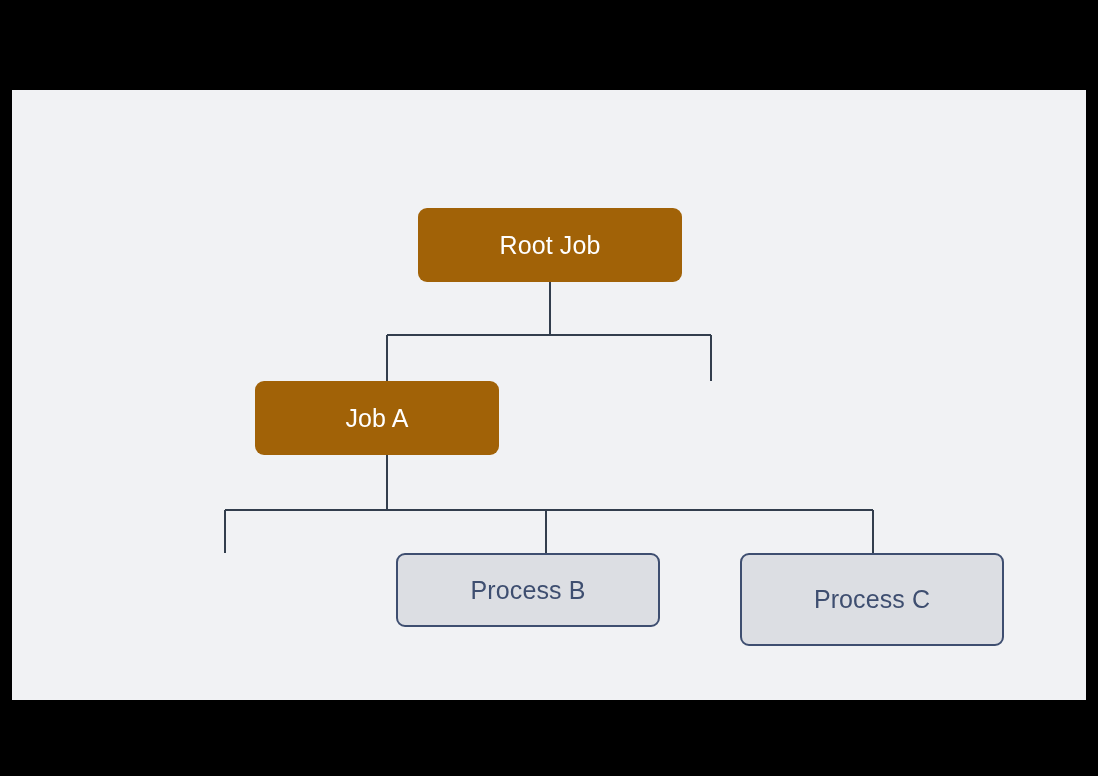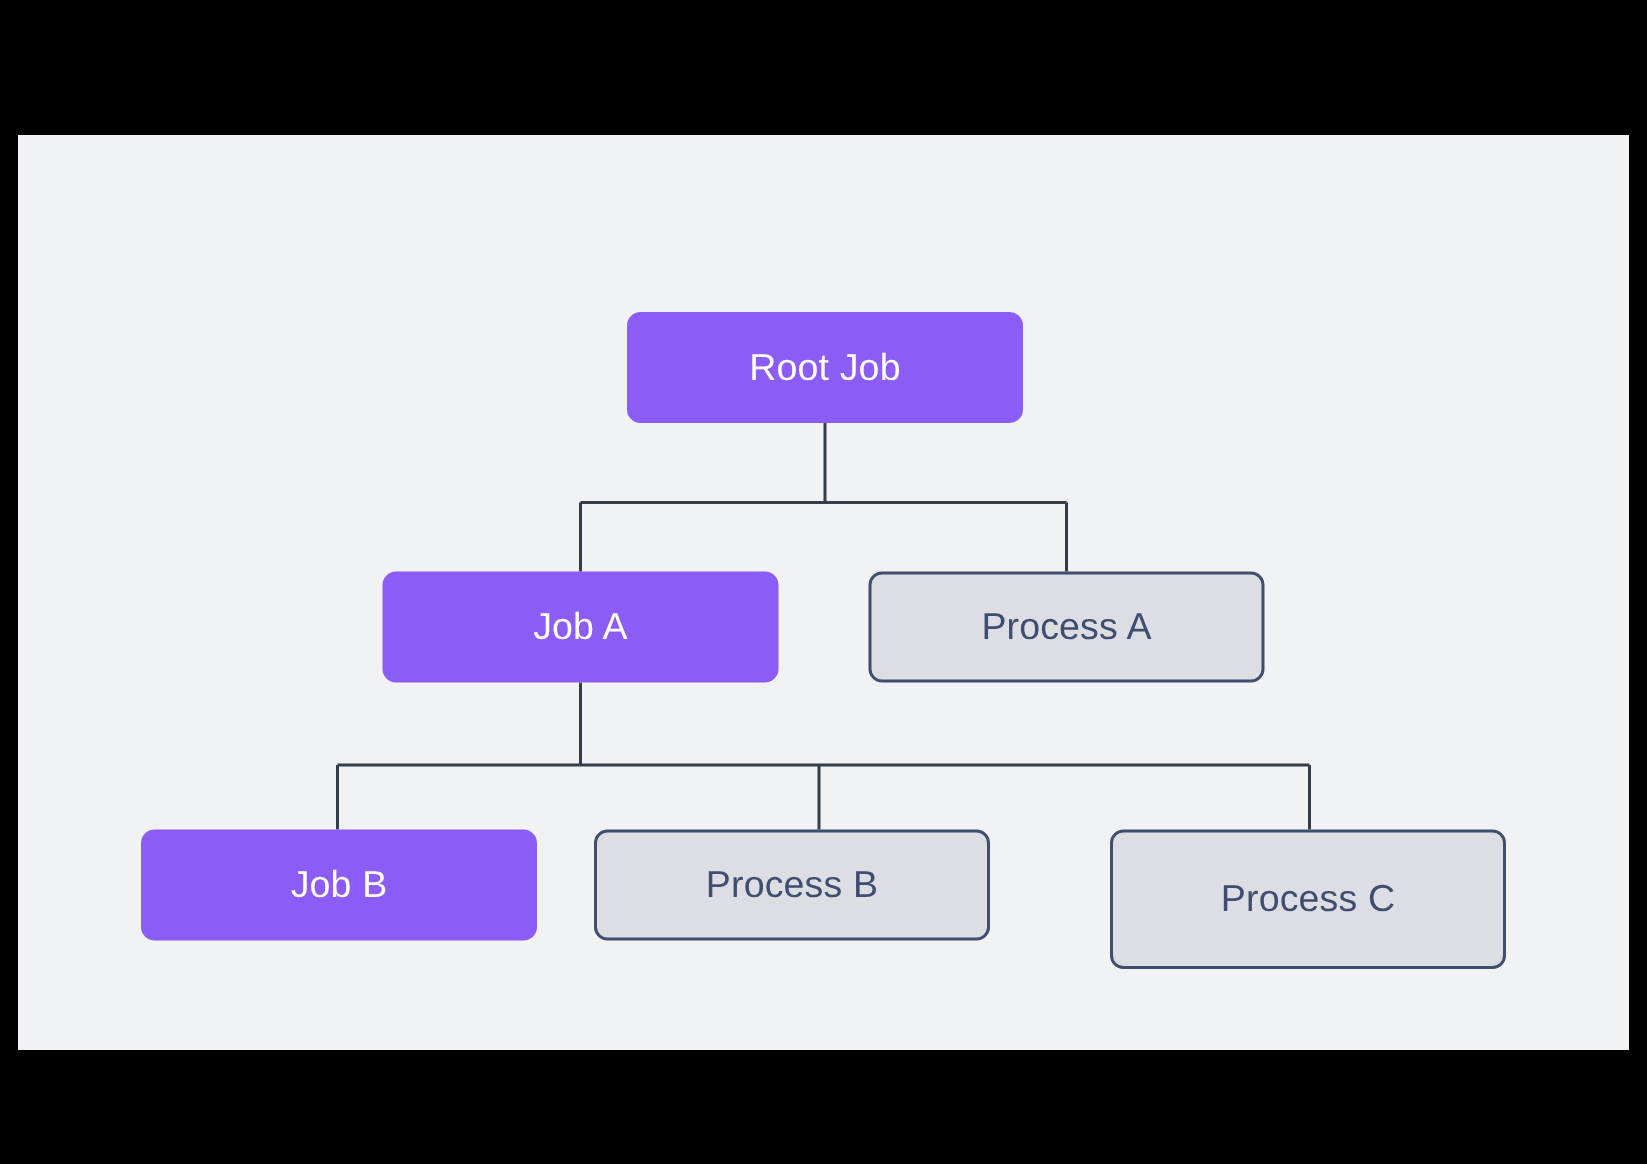--- a/index.html
+++ b/index.html
@@ -40,21 +40,21 @@
     justify-content: center;
     border-radius: 9px;
     font-size: 25px;
     font-weight: 400;
     letter-spacing: 0.1px;
     white-space: nowrap;
     user-select: none;
   }
 
   .node-job {
-    background: #8b5cf6;
+    background: #a16207;
     color: #FFFFFF;
     border: none;
   }
 
   .node-process {
     background: #DCDEE3;
     color: #3E4E70;
     border: 2px solid #3E4E70;
   }
 </style>
@@ -76,31 +76,25 @@
       <path d="M 213 420 L 213 463"></path>
       <path d="M 534 420 L 534 463"></path>
       <path d="M 861 420 L 861 463"></path>
     </g>
   </svg>
 
   <div class="node node-job" style="left:406px; top:118px; width:264px; height:74px;">
     <span>Root Job</span>
   </div>
 
-  <div class="node node-job" style="left:243px; top:291px; width:264px; height:74px;">
+  <div class="node node-job" style="left:243px; top:291px; width:244px; height:74px;">
     <span>Job A</span>
   </div>
 
-  <div class="node node-process" style="left:567px; top:291px; width:264px; height:74px;">
-    <span>Process A</span>
-  </div>
 
-  <div class="node node-job" style="left:82px; top:463px; width:264px; height:74px;">
-    <span>Job B</span>
-  </div>
 
   <div class="node node-process" style="left:384px; top:463px; width:264px; height:74px;">
     <span>Process B</span>
   </div>
 
   <div class="node node-process" style="left:728px; top:463px; width:264px; height:93px;">
     <span>Process C</span>
   </div>
 
 </div>

